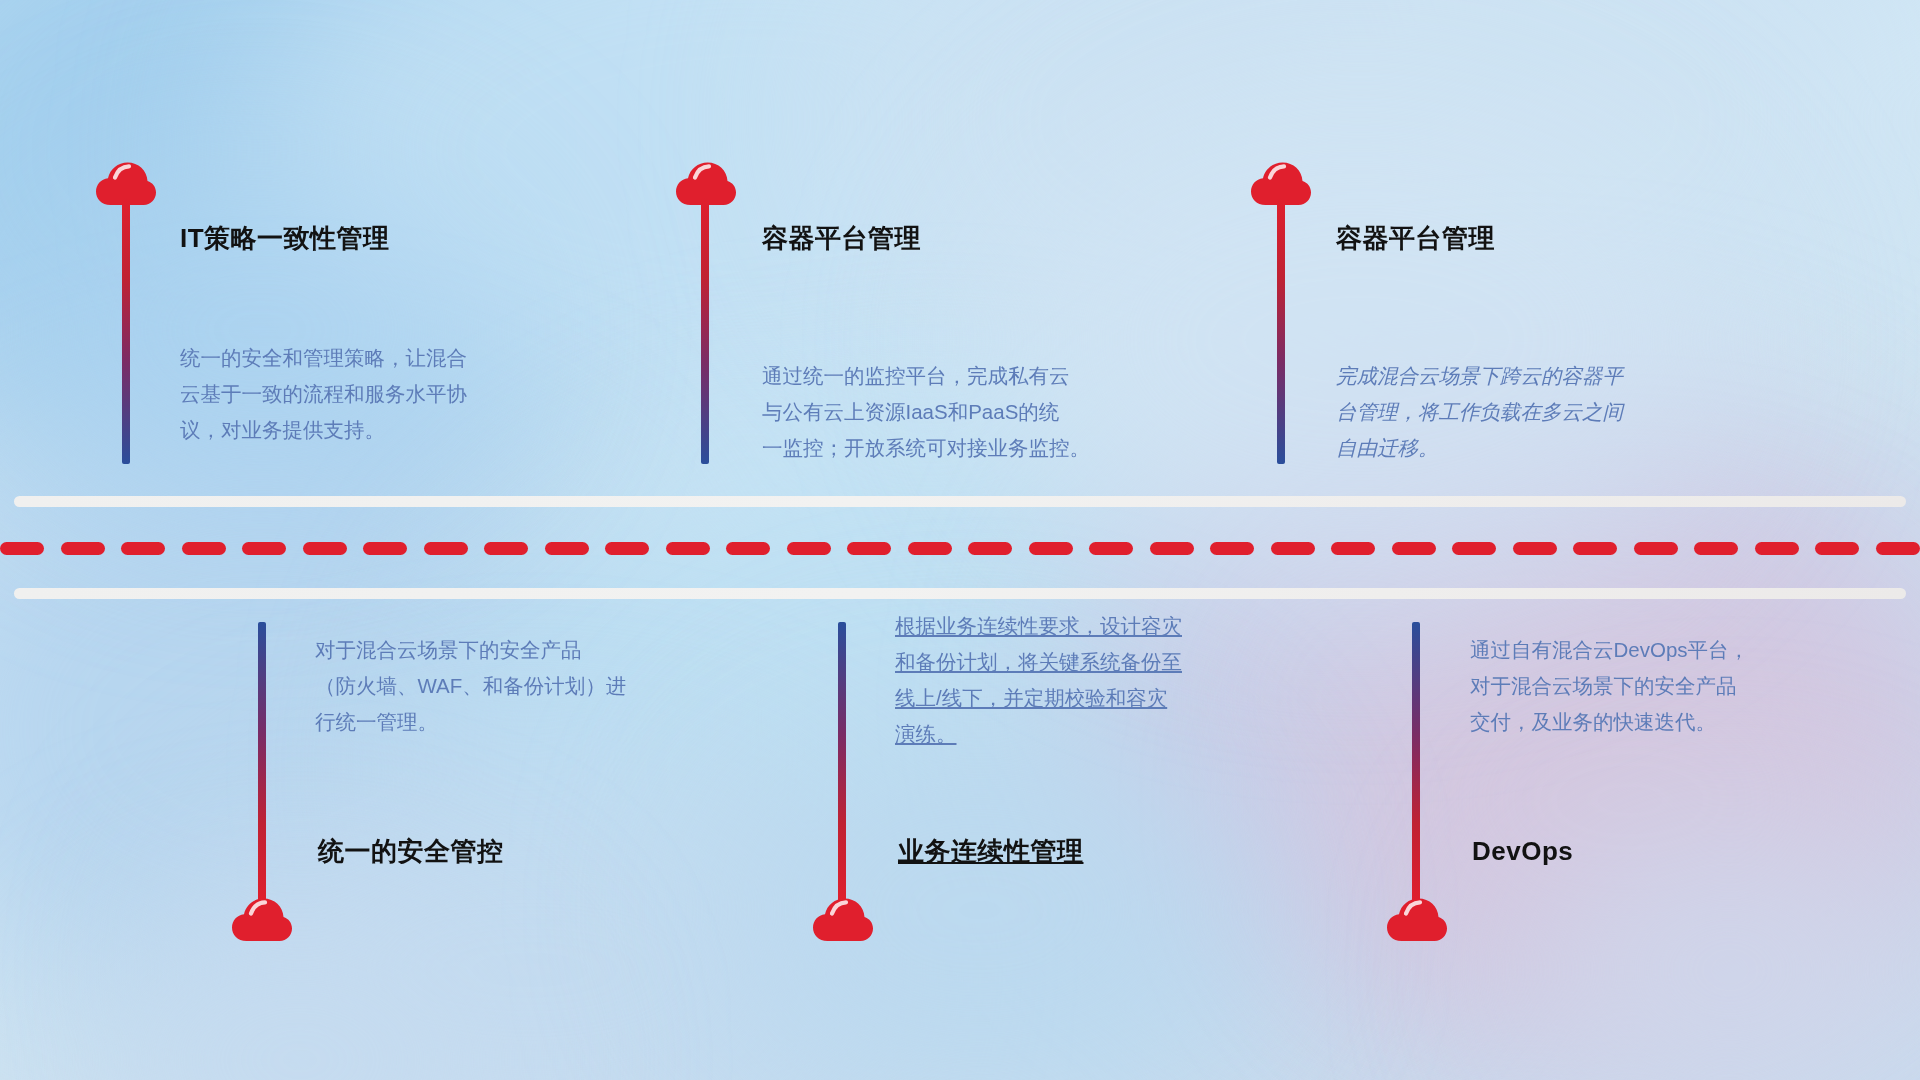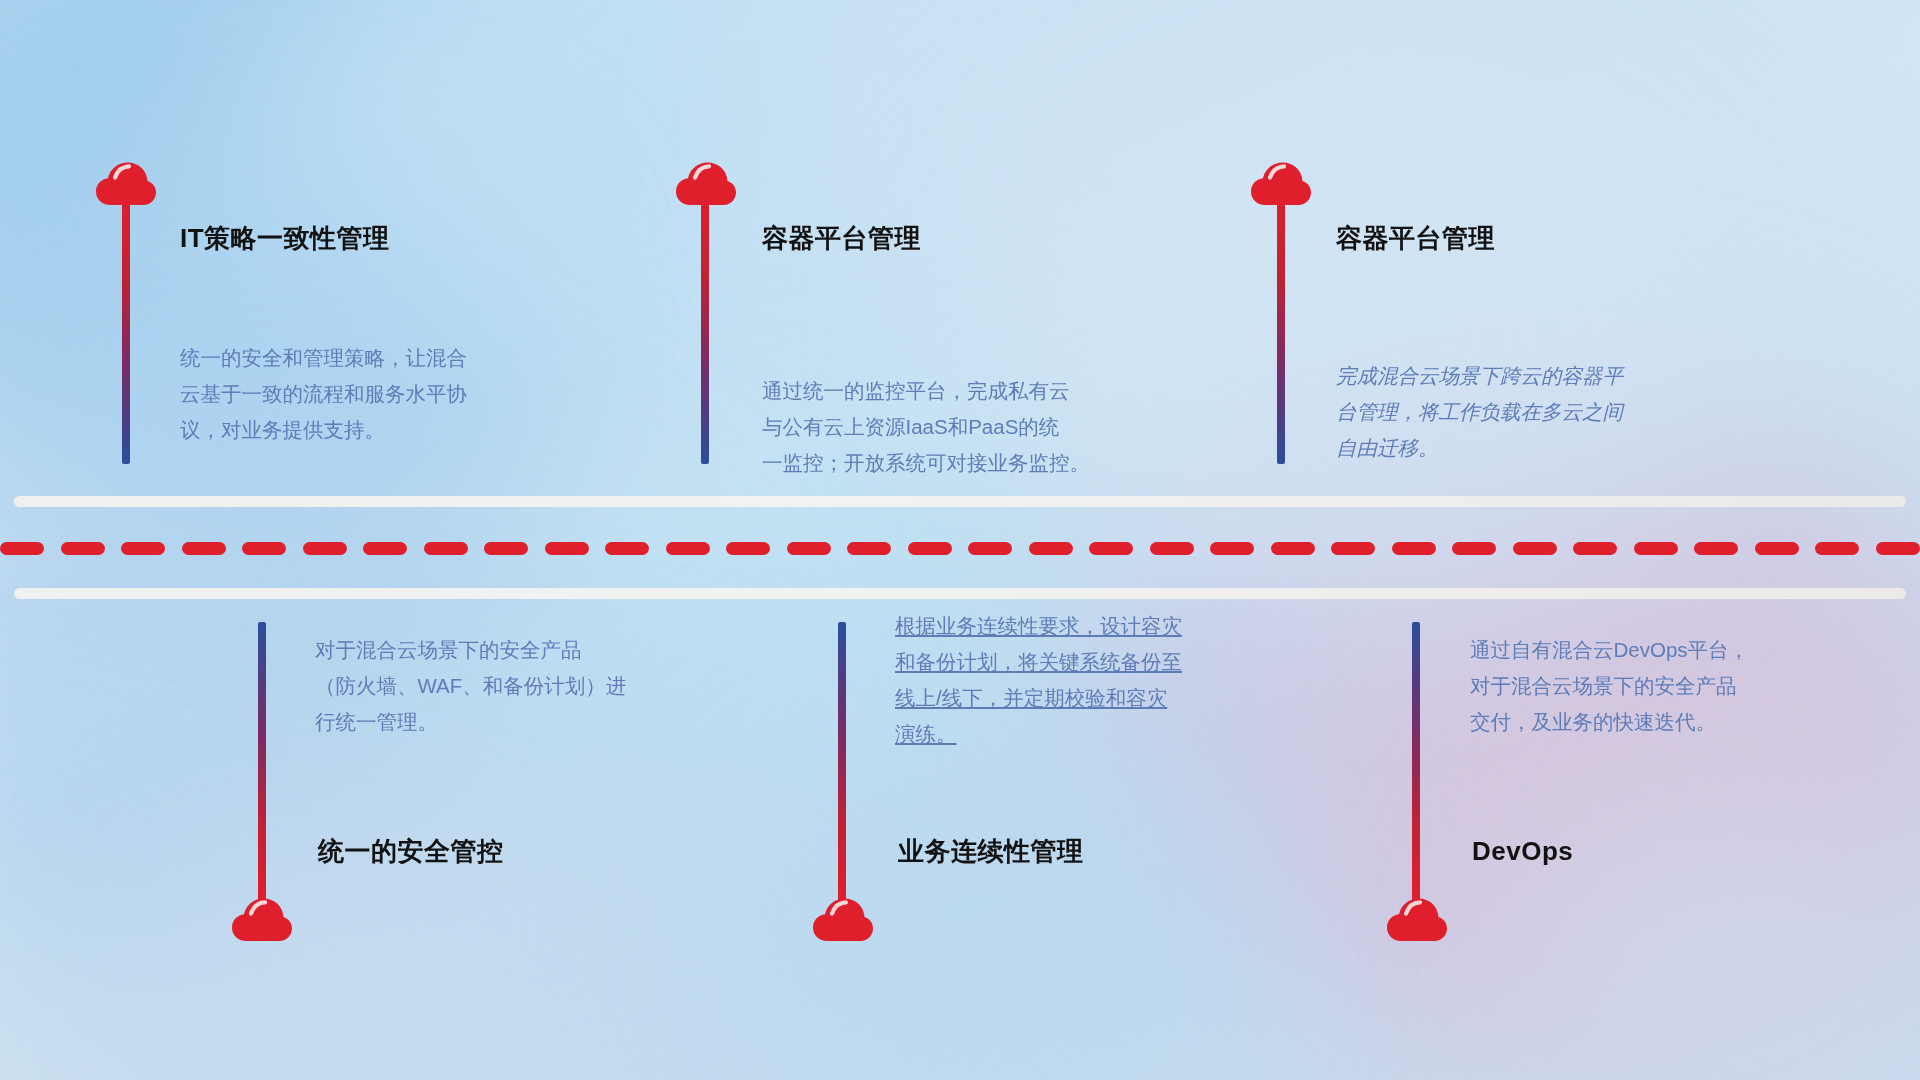--- a/index.html
+++ b/index.html
@@ -125,21 +125,21 @@
 <div class="col" id="top-col-1">
   <div class="cloud" style="left:675px;top:160px;">
     <svg viewBox="0 0 62 46" width="62" height="46">
       <path d="M15.5 45 C6.5 45 1 39 1 31.5 C1 24.5 6 19 13 18.2 C15 9 23 2.5 32.5 2.5
                C43.5 2.5 52 10.5 52.5 21 C57.5 22.5 61 27 61 32.6 C61 39.4 55.6 45 48.6 45 Z" fill="#e01f2d"></path>
       <path d="M20 17.5 C22.5 10.5 28 6.6 34 6.4" stroke="#ffffff" stroke-opacity="0.82" stroke-width="4.2" stroke-linecap="round" fill="none"></path>
     </svg>
   </div>
   <div class="pin pin-top" style="left:701px;top:198px;height:266px;"></div>
   <div class="heading" style="left:762px;top:225px;">容器平台管理</div>
-  <div class="body" style="left:762px;top:373px;width:470px;">通过统一的监控平台，完成私有云
+  <div class="body" style="left:762px;top:358px;width:470px;">通过统一的监控平台，完成私有云
 与公有云上资源IaaS和PaaS的统
 一监控；开放系统可对接业务监控。</div>
 </div>
 
 <div class="col" id="top-col-2">
   <div class="cloud" style="left:1250px;top:160px;">
     <svg viewBox="0 0 62 46" width="62" height="46">
       <path d="M15.5 45 C6.5 45 1 39 1 31.5 C1 24.5 6 19 13 18.2 C15 9 23 2.5 32.5 2.5
                C43.5 2.5 52 10.5 52.5 21 C57.5 22.5 61 27 61 32.6 C61 39.4 55.6 45 48.6 45 Z" fill="#e01f2d"></path>
       <path d="M20 17.5 C22.5 10.5 28 6.6 34 6.4" stroke="#ffffff" stroke-opacity="0.82" stroke-width="4.2" stroke-linecap="round" fill="none"></path>
@@ -166,21 +166,21 @@
     </svg>
   </div>
 </div>
 
 <div class="col" id="bot-col-1">
   <div class="pin pin-bot" style="left:838px;top:622px;height:280px;"></div>
   <div class="body" style="left:895px;top:608px;width:440px;text-decoration:underline;">根据业务连续性要求，设计容灾
 和备份计划，将关键系统备份至
 线上/线下，并定期校验和容灾
 演练。</div>
-  <div class="heading" style="left:898px;top:838px;">业务连续性管理</div>
+  <div class="heading" style="left:898px;top:838px;text-decoration:underline;">业务连续性管理</div>
   <div class="cloud" style="left:812px;top:896px;">
     <svg viewBox="0 0 62 46" width="62" height="46">
       <path d="M15.5 45 C6.5 45 1 39 1 31.5 C1 24.5 6 19 13 18.2 C15 9 23 2.5 32.5 2.5
                C43.5 2.5 52 10.5 52.5 21 C57.5 22.5 61 27 61 32.6 C61 39.4 55.6 45 48.6 45 Z" fill="#e01f2d"></path>
       <path d="M20 17.5 C22.5 10.5 28 6.6 34 6.4" stroke="#ffffff" stroke-opacity="0.82" stroke-width="4.2" stroke-linecap="round" fill="none"></path>
     </svg>
   </div>
 </div>
 
 <div class="col" id="bot-col-2">

